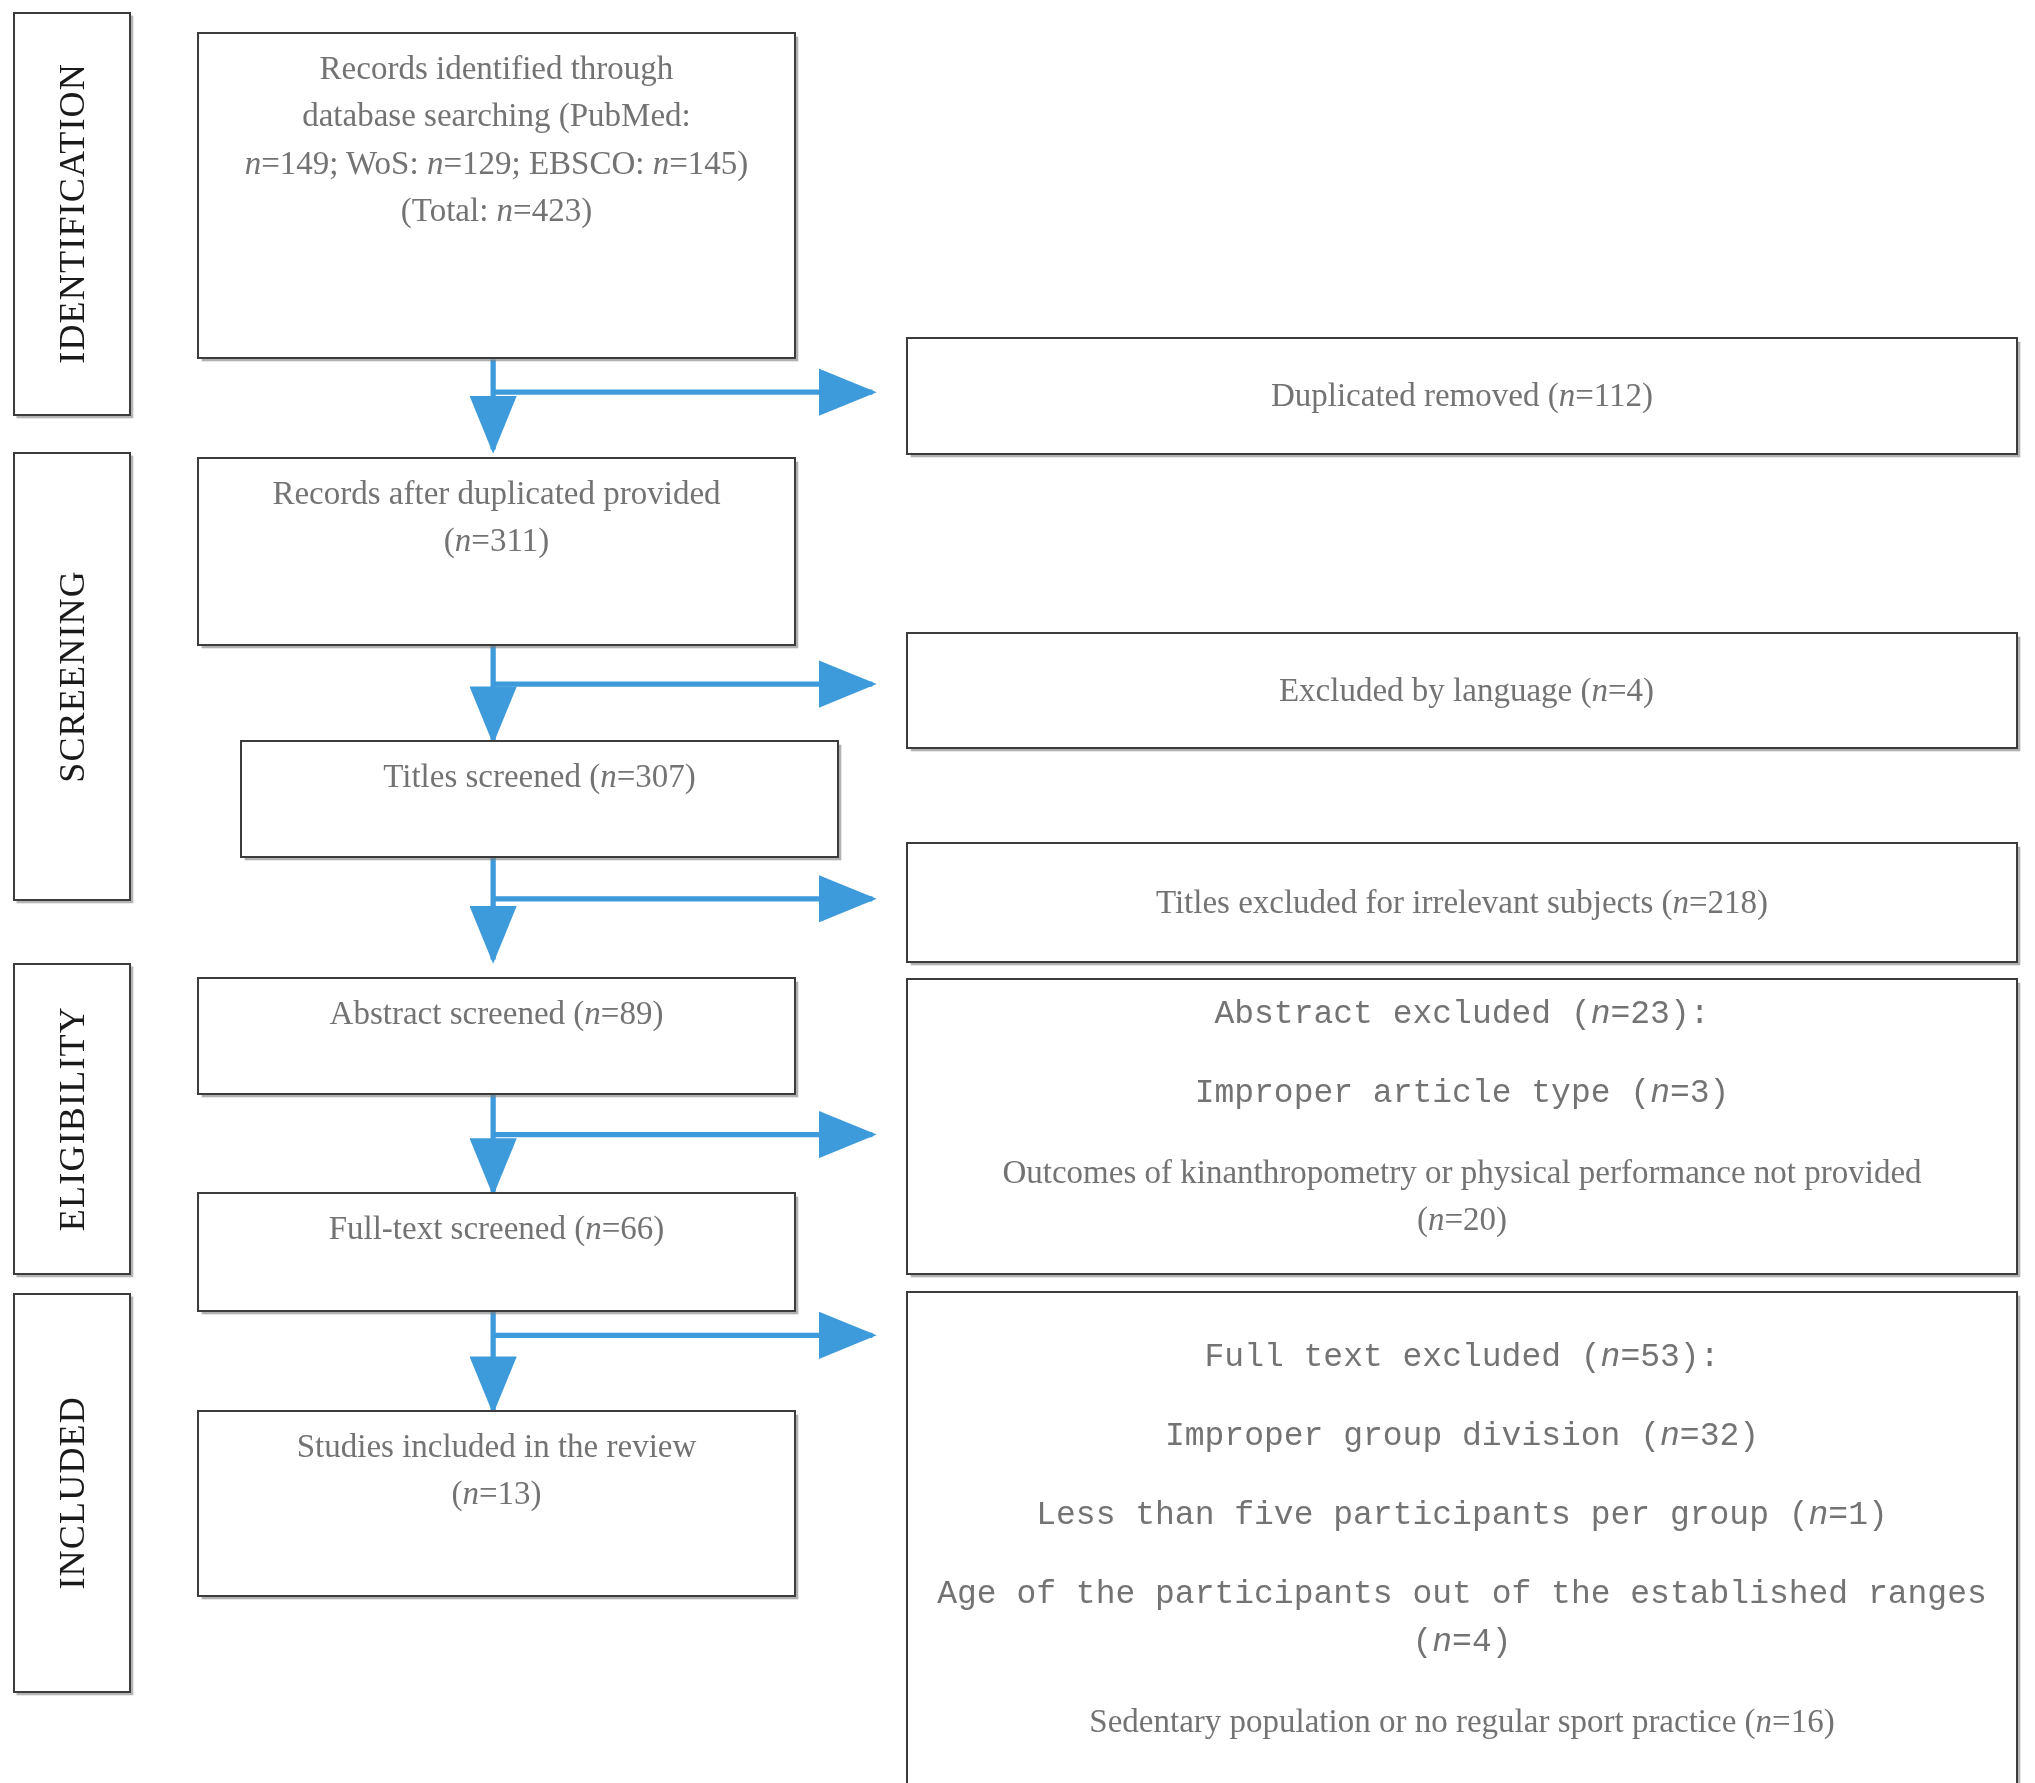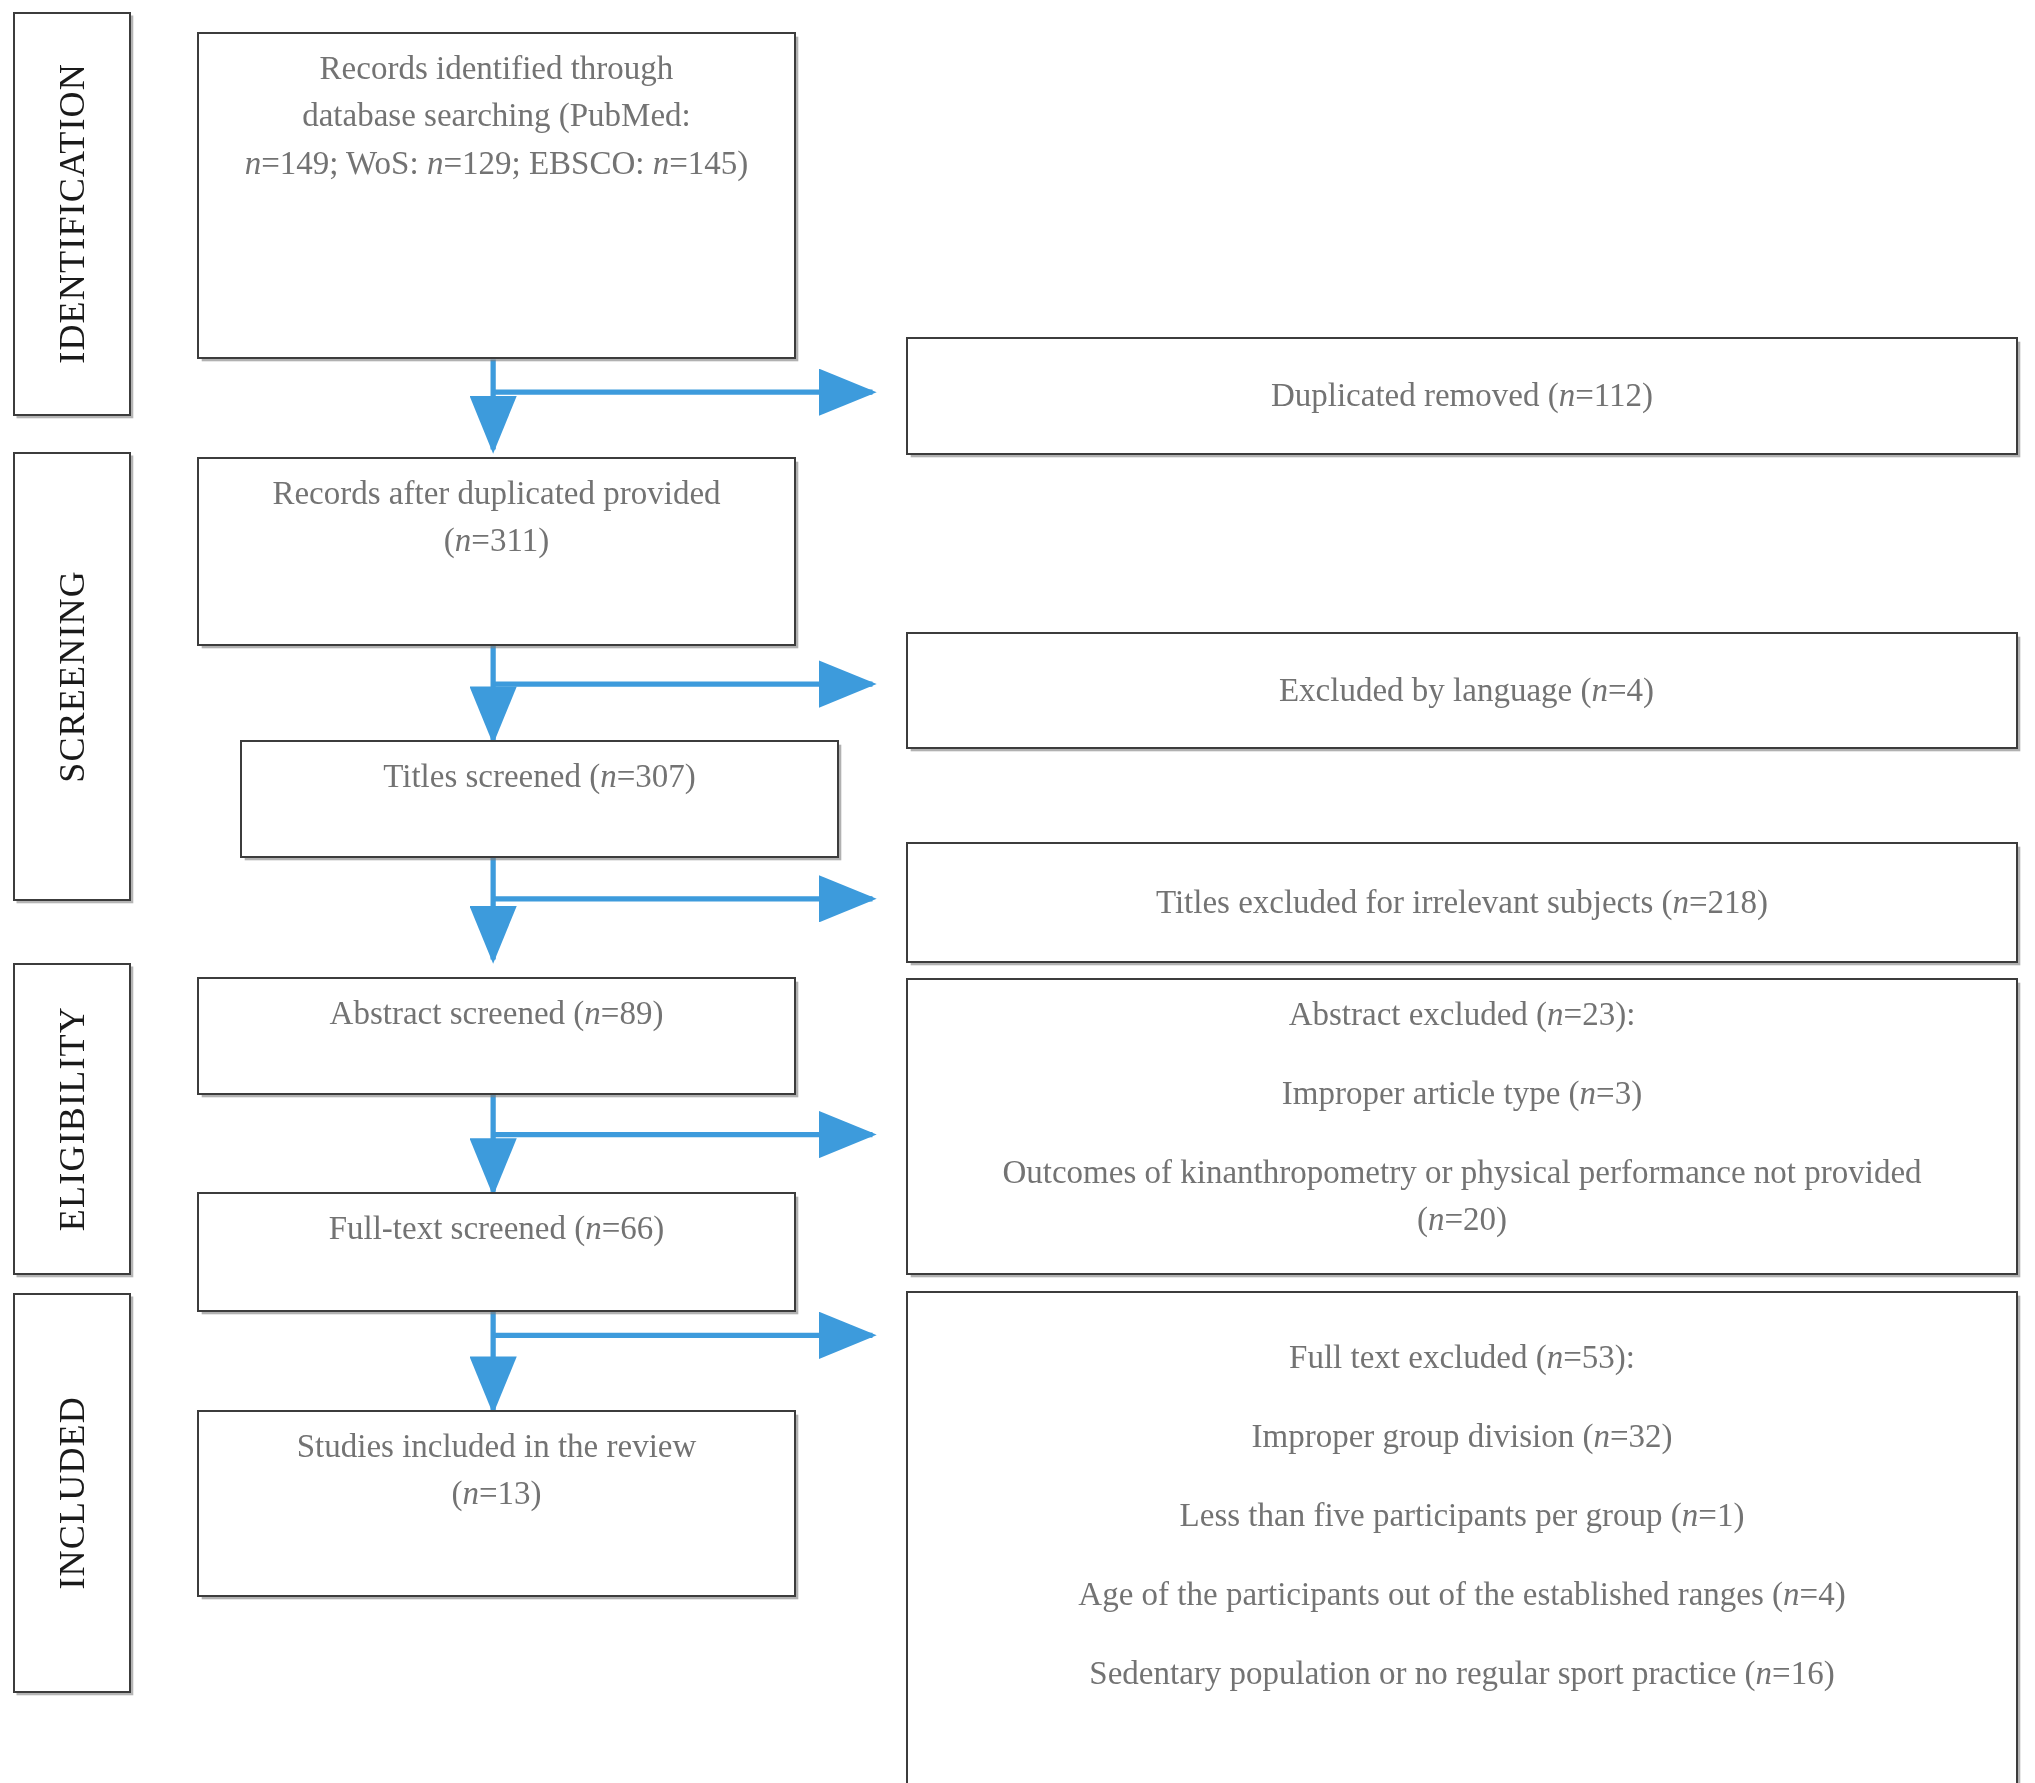--- a/index.html
+++ b/index.html
@@ -53,21 +53,21 @@
   .flow-box.anchor-top   { justify-content: flex-start; }
   .flow-box.anchor-mid   { justify-content: center; }
   .flow-box .line {
     font-size: 33px;
     line-height: 1.44;
     color: #737373;
     text-align: center;
     width: 100%;
     white-space: pre-wrap;
   }
-  .flow-box .line.spaced { margin-bottom: 31.5px; }
+  .flow-box .line.spaced { margin-bottom: 31.5px; font-family: Liberation Mono, monospace; }
   .flow-box .line:last-child { margin-bottom: 0; }
 
   
   #connectors {
     position: absolute;
     left: 0; top: 0;
     width: 2035px;
     height: 1783px;
     pointer-events: none;
   }
@@ -115,20 +115,21 @@
 
       <line x1="845" y1="2248" x2="845" y2="2416" marker-end="url(#ah)"></line>
       <line x1="845" y1="2288" x2="1495" y2="2288" marker-end="url(#ah)"></line>
     </g>
   </svg>
 
   <div class="flow-box anchor-top" style="left:197px; top:32px; width:599px; height:327px;">
     <div class="line">Records identified through</div>
     <div class="line">database searching (PubMed:</div>
     <div class="line"><i>n</i>=149; WoS: <i>n</i>=129; EBSCO: <i>n</i>=145)</div>
+    <div class="line">(Total: <i>n</i>=423)</div>
   </div>
 
   <div class="flow-box anchor-top" style="left:197px; top:457px; width:599px; height:189px;">
     <div class="line">Records after duplicated provided</div>
     <div class="line">(<i>n</i>=311)</div>
   </div>
 
   <div class="flow-box anchor-top" style="left:197px; top:740px; width:599px; height:118px;margin-left:43px;">
     <div class="line">Titles screened (<i>n</i>=307)</div>
   </div>

